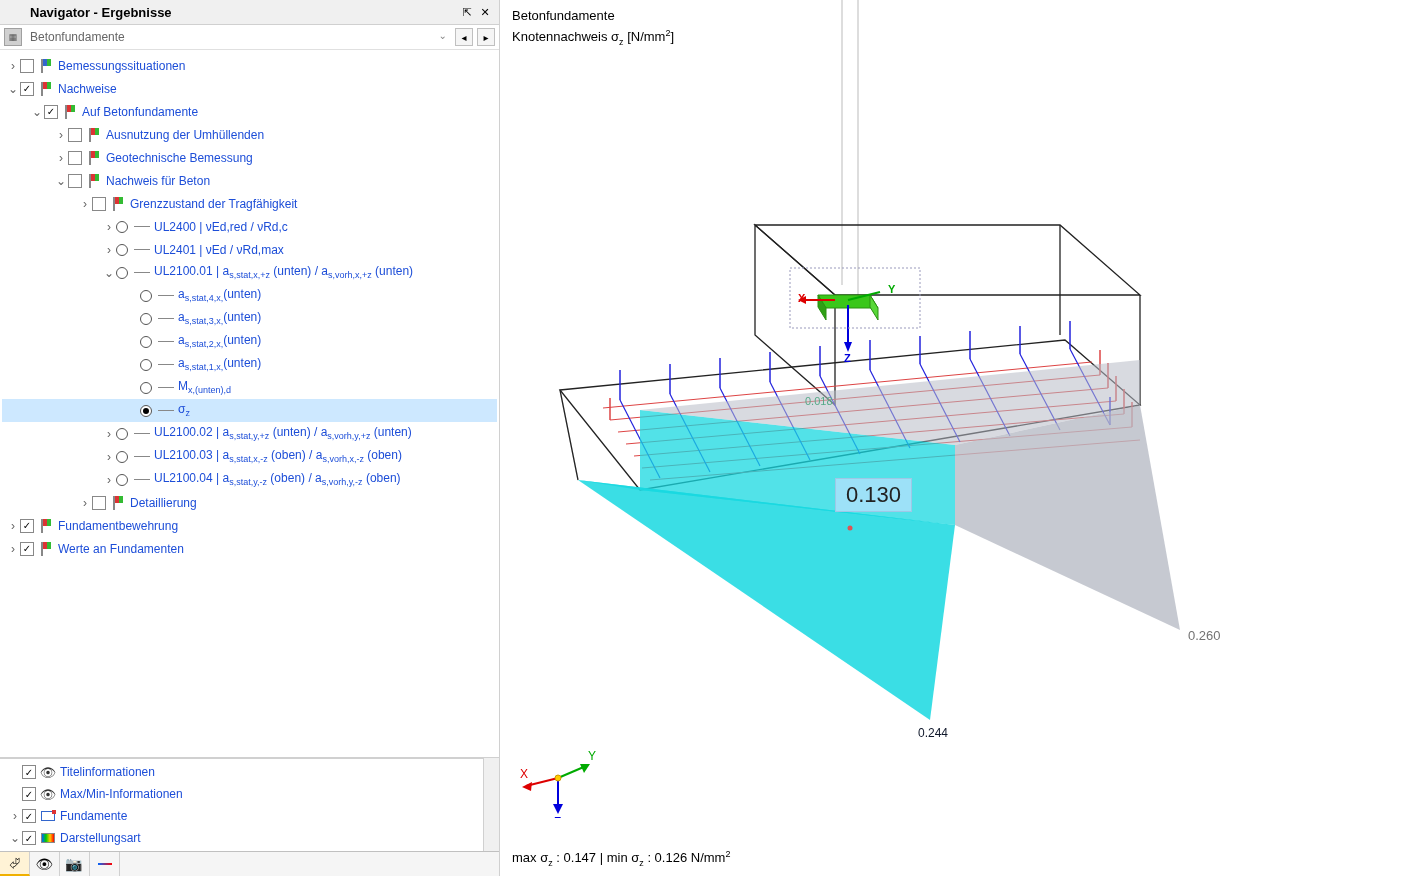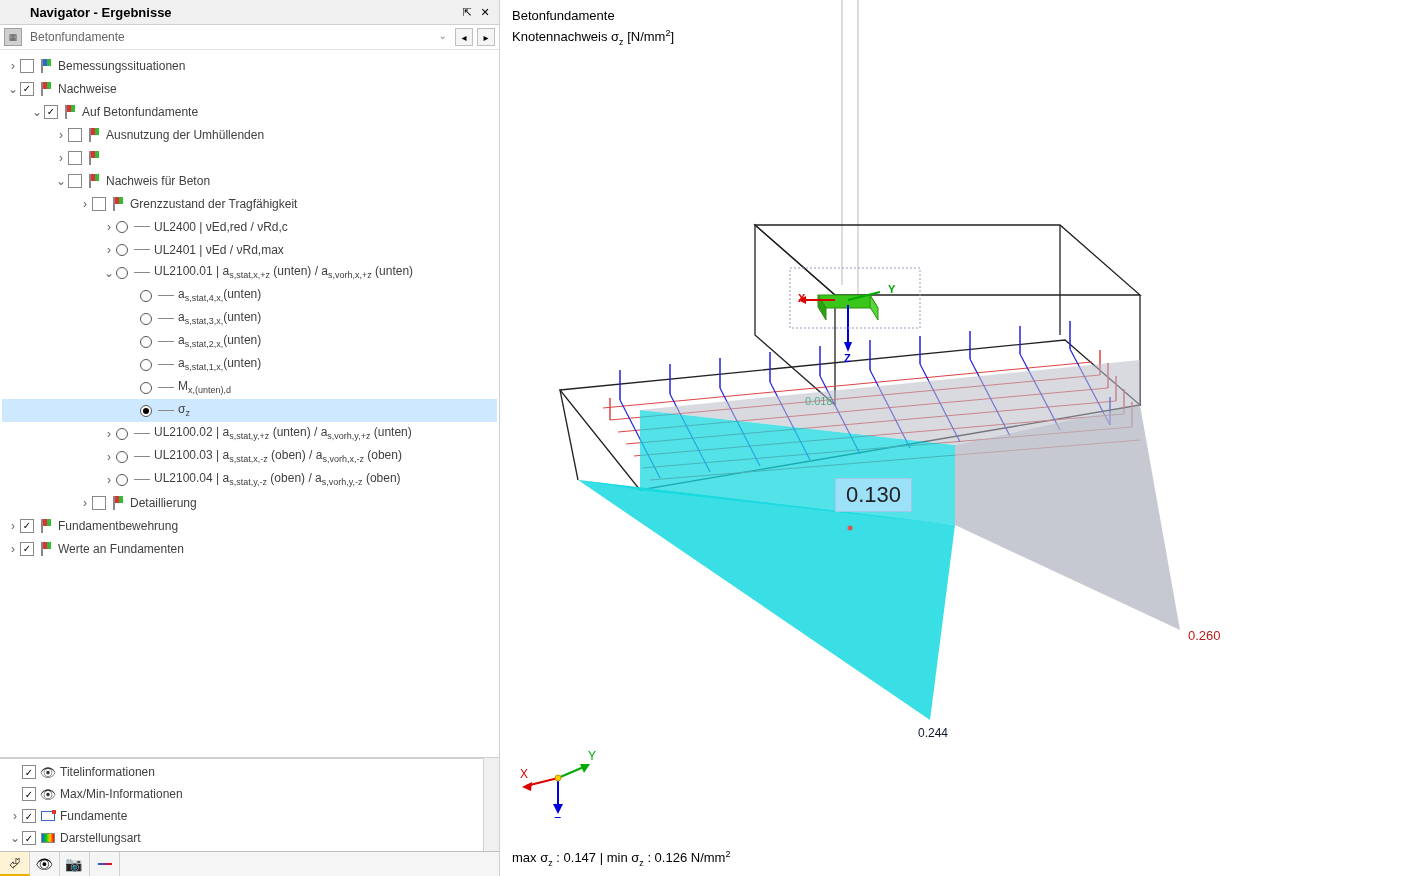--- a/index.html
+++ b/index.html
@@ -22,21 +22,21 @@
   .tree-container { flex: 1; overflow-y: auto; padding: 4px 2px; }
   .tree-node { display: flex; align-items: center; height: 23px; padding-right: 4px; cursor: pointer; white-space: nowrap; }
   .tree-node.selected { background: #cde8ff; }
   .tree-indent { display: inline-block; flex-shrink: 0; }
   .tree-toggle { width: 14px; display: inline-flex; justify-content: center; align-items: center; color: #666; font-size: 12px; flex-shrink: 0; user-select: none; }
   .tree-checkbox { width: 14px; height: 14px; border: 1px solid #888; margin-right: 4px; display: inline-flex; align-items: center; justify-content: center; font-size: 10px; color: #000; flex-shrink: 0; background: #fff; }
   .tree-radio { width: 12px; height: 12px; border: 1.5px solid #555; border-radius: 50%; margin-right: 6px; display: inline-flex; align-items: center; justify-content: center; flex-shrink: 0; background: #fff; }
   .tree-radio.filled::after { content: ''; width: 6px; height: 6px; border-radius: 50%; background: #000; }
   .tree-line { width: 16px; height: 1px; background: #888; margin-right: 4px; flex-shrink: 0; }
   .tree-icon { width: 16px; height: 16px; margin-right: 4px; display: inline-flex; align-items: center; justify-content: center; flex-shrink: 0; }
-  .tree-label { flex: 1; overflow: hidden; text-overflow: ellipsis; color: #404040; }
+  .tree-label { flex: 1; overflow: hidden; text-overflow: ellipsis; color: #1d4ed8; }
   .sub { font-size: 9px; vertical-align: sub; }
   
   
   .icon-flag { position: relative; width: 14px; height: 14px; }
   .icon-flag::before { content: ''; position: absolute; left: 2px; top: 0; width: 2px; height: 14px; background: #888; }
   .icon-flag::after { content: ''; position: absolute; left: 4px; top: 0; width: 8px; height: 7px; background: linear-gradient(to right, #d33 50%, #3b3 50%); }
   .icon-flag.blue::after { background: linear-gradient(to right, #36c 50%, #3b3 50%); }
   .icon-eye { color: #333; font-size: 13px; }
   .icon-funda { width: 14px; height: 10px; background: #fff; border: 1px solid #36c; position: relative; }
   .icon-funda::after { content:''; position:absolute; right:-2px; top:-2px; width:4px; height:4px; background:#d33; }
@@ -57,21 +57,21 @@
   .viewport-title { position: absolute; top: 8px; left: 12px; font-size: 13px; }
   .viewport-subtitle { position: absolute; top: 28px; left: 12px; font-size: 13px; }
   
   .viewport-canvas { position: absolute; inset: 0; }
   
   .axis-gizmo { position: absolute; left: 18px; bottom: 58px; width: 80px; height: 80px; }
   
   .viewport-status { position: absolute; bottom: 8px; left: 12px; font-size: 13px; }
   
   .value-box { position:absolute; left:335px; top:478px; padding:3px 10px; background:rgba(190,225,255,0.7); border:1px solid #9ec8e6; font-size:22px; color:#222; }
-  .callout-260 { position:absolute; font-size:13px; color:#b91c1c;text-align:center; }
+  .callout-260 { position:absolute; font-size:13px; color:#737373;text-align:center; }
   .callout-244 { position:absolute; font-size:12px; color:#0f172a;text-align:right; }
   .callout-018 { position:absolute; font-size:11px; color:#5a8; }
   
   
   .model-axis-x { position:absolute; font-size:11px; color:#d00; font-weight:bold; }
   .model-axis-y { position:absolute; font-size:11px; color:#0a0; font-weight:bold; }
   .model-axis-z { position:absolute; font-size:11px; color:#00d; font-weight:bold; }
 </style>
 </head>
 <body>
@@ -135,20 +135,21 @@
         </span>
           <span class="tree-label">Ausnutzung der Umhüllenden</span>
         </div>
         <div class="tree-node">
           <span class="tree-indent" style="width:52px"></span>
           <span class="tree-toggle">›</span>
           <span class="tree-checkbox"></span>
           <span class="tree-icon">
           <span class="icon-flag"></span>
         </span>
+          <span class="tree-label">Geotechnische Bemessung</span>
         </div>
         <div class="tree-node">
           <span class="tree-indent" style="width:52px"></span>
           <span class="tree-toggle">⌄</span>
           <span class="tree-checkbox"></span>
           <span class="tree-icon">
           <span class="icon-flag"></span>
         </span>
           <span class="tree-label">Nachweis für Beton</span>
         </div>

